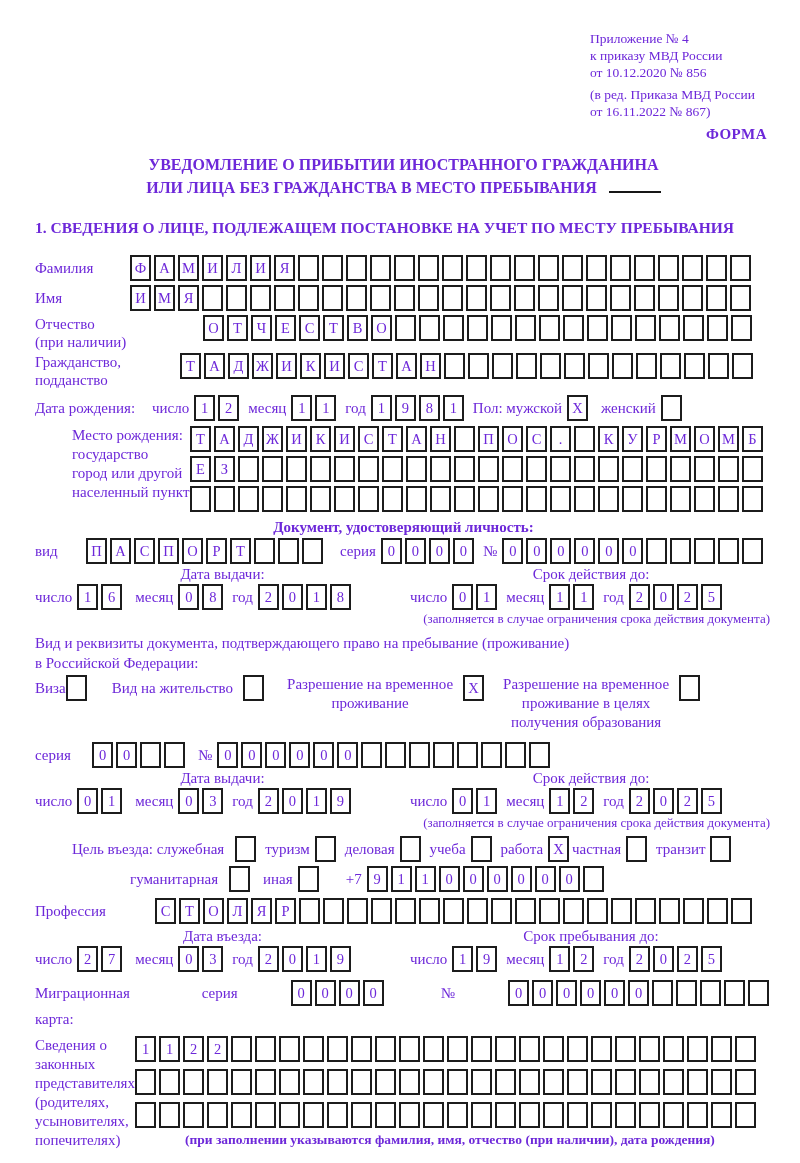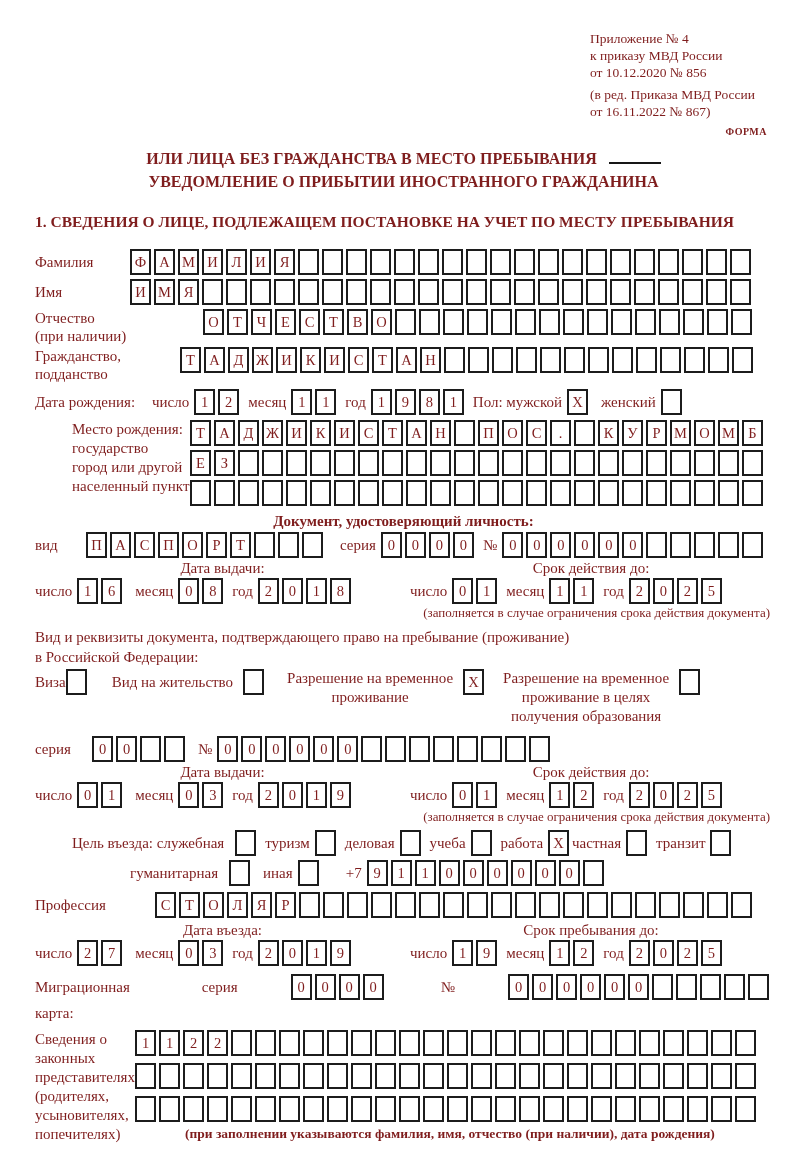--- a/index.html
+++ b/index.html
@@ -1,24 +1,24 @@
 <!DOCTYPE html>
 <html><head>
 <meta charset="utf-8">
 <style>
   html,body{margin:0;padding:0;background:#e8e8e8;}
   .page{
-    width:800px;height:1163px;margin:0 auto;background:#ffffff;color:#7f1d1d;
+    width:800px;height:1163px;margin:0 auto;background:#ffffff;color:#6d28d9;
     font-family:"Liberation Serif","DejaVu Serif",serif;font-size:15px;
     padding:30px 28px 0 35px;box-sizing:border-box;overflow:hidden;position:relative;
   }
   
   .appendix{margin-left:555px;font-size:13.5px;line-height:17px;}
   .appendix .gap{margin-top:5px;}
-  .forma{font-weight:bold;text-align:right;padding-right:5px;margin-top:6px;font-size:10px;letter-spacing:.5px;}
+  .forma{font-weight:bold;text-align:right;padding-right:5px;margin-top:6px;font-size:15px;letter-spacing:.5px;}
   .title{font-weight:bold;text-align:center;font-size:16px;margin-top:10px;line-height:23px;}
   .blank{display:inline-block;width:52px;border-bottom:2px solid #161616;margin-left:12px;}
   .section{font-weight:bold;font-size:15.5px;margin-top:20px;text-align:left;}
   
   .cell{
     flex:0 0 auto;display:inline-block;box-sizing:border-box;
     width:21px;height:26px;border:2px solid #1c1c1c;margin-right:3px;
     text-align:center;line-height:22px;font-size:14.5px;background:#fff;
   }
   .cells{display:flex;flex-wrap:nowrap;}
@@ -56,24 +56,24 @@
     <div>Приложение № 4</div>
     <div>к приказу МВД России</div>
     <div>от 10.12.2020 № 856</div>
     <div class="gap">(в ред. Приказа МВД России</div>
     <div>от 16.11.2022 № 867)</div>
   </div>
 
   <div class="forma">ФОРМА</div>
 
   <div class="title">
+    <div>УВЕДОМЛЕНИЕ О ПРИБЫТИИ ИНОСТРАННОГО ГРАЖДАНИНА</div>
     <div>
       <span>ИЛИ ЛИЦА БЕЗ ГРАЖДАНСТВА В МЕСТО ПРЕБЫВАНИЯ</span><span class="blank"></span>
     </div>
-    <div>УВЕДОМЛЕНИЕ О ПРИБЫТИИ ИНОСТРАННОГО ГРАЖДАНИНА</div>
   </div>
 
   <div class="section">1. СВЕДЕНИЯ О ЛИЦЕ, ПОДЛЕЖАЩЕМ ПОСТАНОВКЕ НА УЧЕТ ПО МЕСТУ ПРЕБЫВАНИЯ</div>
 
   <div class="row mt18">
     <div class="lbl w95" style="line-height:26px">Фамилия</div>
     <div class="cells">
         <span class="cell">Ф</span>
         <span class="cell">А</span>
         <span class="cell">М</span>

